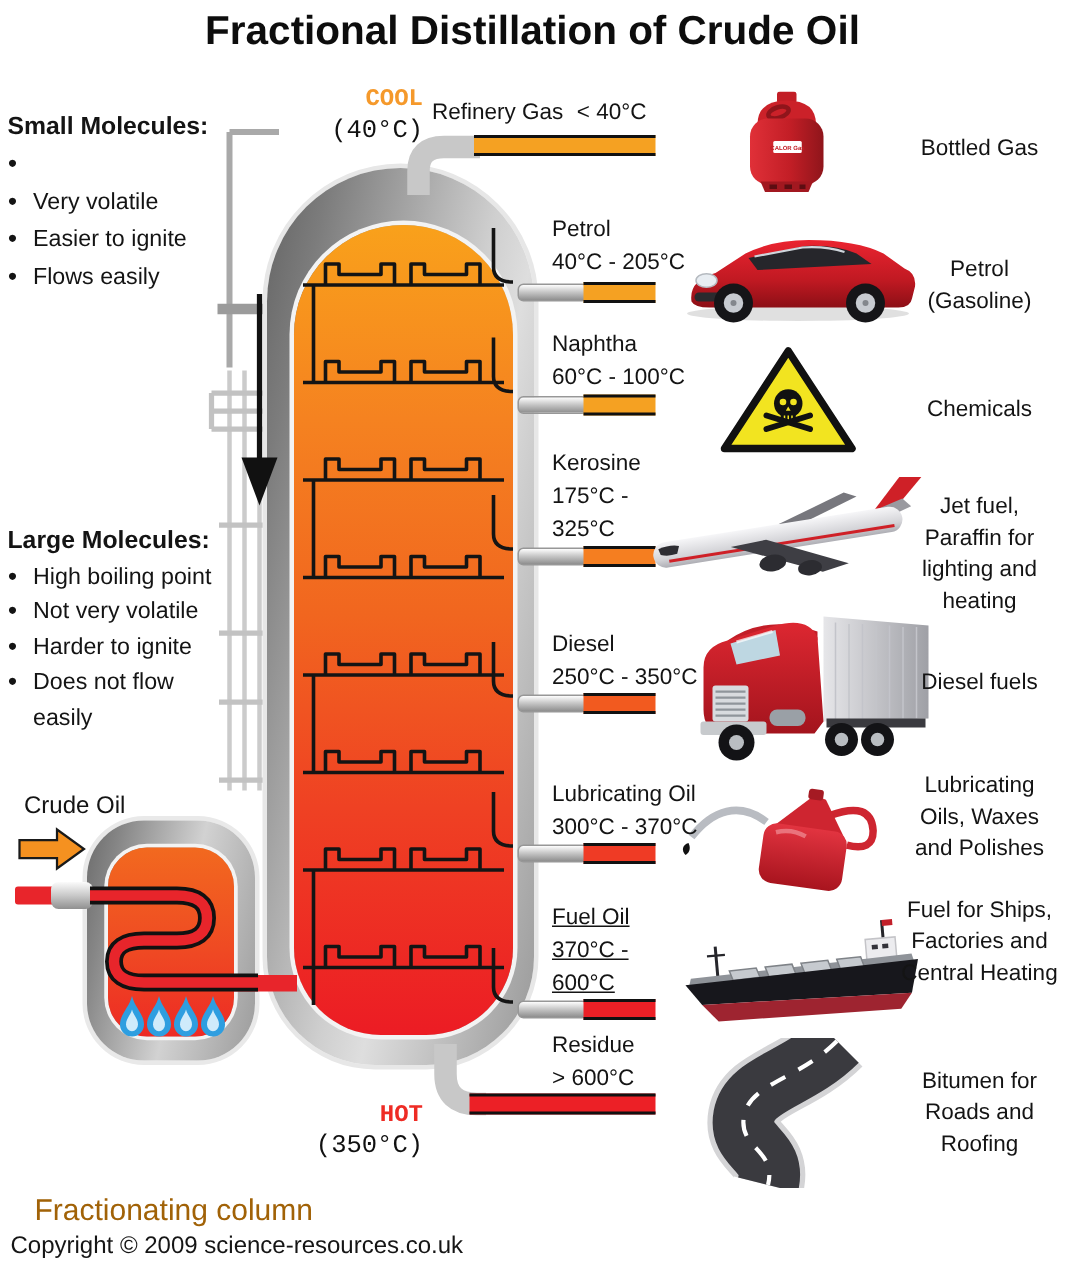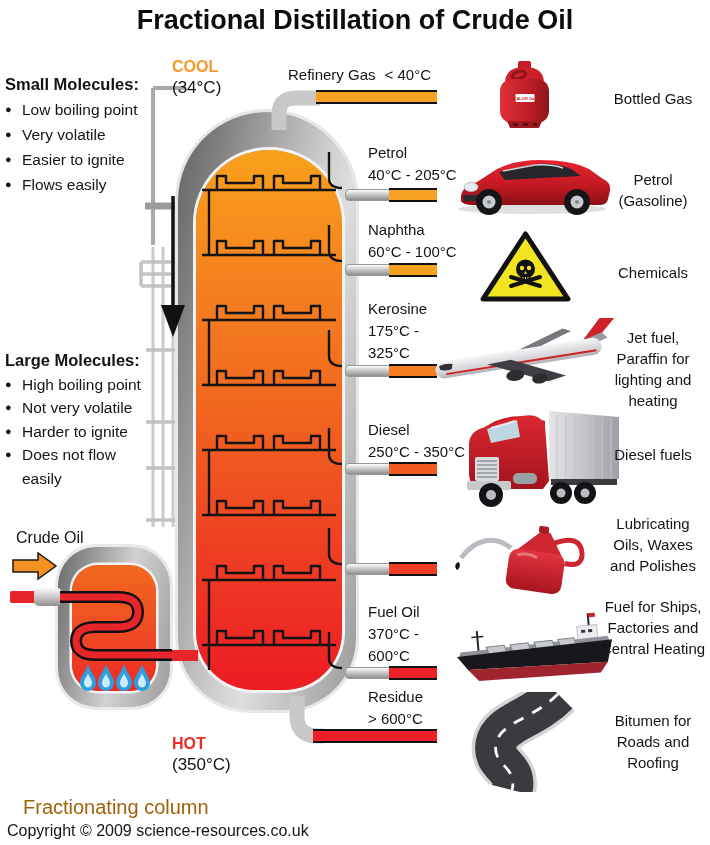--- a/index.html
+++ b/index.html
@@ -34,21 +34,21 @@
      background:linear-gradient(#fdfdfd,#c9c9c9 45%,#8f8f8f);border:1px solid #979797;}
   .bar{height:14px;box-sizing:border-box;border-top:2.5px solid #111;border-bottom:2.5px solid #111;z-index:6;}
   .redpipe{background:#E8252B;z-index:4;}
   
   .flabel{font-size:15px;line-height:22px;color:#141414;z-index:7;}
   .flabel span{display:block;}
   .flabel.inline{display:flex;gap:9px;justify-content:space-between;}
   .flabel.inline span{display:inline;}
   .narrow{width:86px;}
   .product{font-size:15px;line-height:21px;text-align:center;z-index:7;}
-  .templabel{width:110px;text-align:left;z-index:7;font-size:16px;line-height:21px;}
+  .templabel{width:110px;text-align:right;z-index:7;font-size:16px;line-height:21px;font-family:Liberation Mono, monospace;}
   .templabel .w{font-weight:bold;font-size:16px;display:block;}
   .templabel .t{font-size:17px;display:block;color:#111;}
   #cool-label .w{color:#F5992B;}
   #hot-label .w{color:#EE2B24;}
   #caption{left:23px;top:796px;font-size:20px;color:#a16207;z-index:7;}
   #copyright{left:7px;top:822px;font-size:16px;color:#151515;z-index:7;}
   #crude-label{left:16px;top:529px;font-size:16px;z-index:7;}
   svg{display:block;}
   .icon{z-index:6;}
   #back-layer{left:0;top:0;z-index:1;}
@@ -59,21 +59,20 @@
 
 <div id="stage">
 
   <div id="title" class="abs">Fractional Distillation of Crude Oil</div>
 
   <div id="small-mol" class="abs">
     <div class="legend-head">Small Molecules:</div>
     <div>
         <div class="brow">
           <span class="dot">●</span>
-          <span>Low boiling point</span>
         </div>
         <div class="brow">
           <span class="dot">●</span>
           <span>Very volatile</span>
         </div>
         <div class="brow">
           <span class="dot">●</span>
           <span>Easier to ignite</span>
         </div>
         <div class="brow">
@@ -163,21 +162,21 @@
     </g>
 
     <polygon points="13,560 38,560 38,553 56,566 38,579 38,572 13,572" fill="#F59120" stroke="#1a1a1a" stroke-width="1.5"></polygon>
 
     <path d="M173,196 V308" stroke="#111" stroke-width="3.5"></path>
     <polygon points="161,305 185,305 173,337" fill="#111"></polygon>
   </svg>
 
   <div id="cool-label" class="abs templabel" style="left:172px;top:56px;">
     <span class="w">COOL</span>
-    <span class="t">(34°C)</span>
+    <span class="t">(40°C)</span>
   </div>
   <div id="hot-label" class="abs templabel" style="left:172px;top:733px;">
     <span class="w">HOT</span>
     <span class="t">(350°C)</span>
   </div>
 
   <div id="crude-label" class="abs">Crude Oil</div>
 
   <div class="abs stub" style="left:345px;top:189px;"></div>
   <div class="abs stub" style="left:345px;top:264px;"></div>
@@ -208,21 +207,25 @@
       <span>60°C - 100°C</span>
   </div>
   <div class="abs flabel narrow" style="left:368px;top:298px;">
     <span>Kerosine</span>
       <span>175°C - 325°C</span>
   </div>
   <div class="abs flabel" style="left:368px;top:419px;">
     <span>Diesel</span>
       <span>250°C - 350°C</span>
   </div>
-  <div class="abs flabel narrow" style="left:368px;top:601px;">
+  <div class="abs flabel" style="left:368px;top:519px;">
+    <span>Lubricating Oil</span>
+      <span>300°C - 370°C</span>
+  </div>
+  <div class="abs flabel narrow" style="left:368px;top:601px;text-decoration:underline;">
     <span>Fuel Oil</span>
       <span>370°C - 600°C</span>
   </div>
   <div class="abs flabel" style="left:368px;top:686px;">
     <span>Residue</span>
       <span>&gt; 600°C</span>
   </div>
 
   <div class="abs icon" style="left:491px;top:61px;">
     <svg width="67" height="69" viewBox="0 0 67 69">

